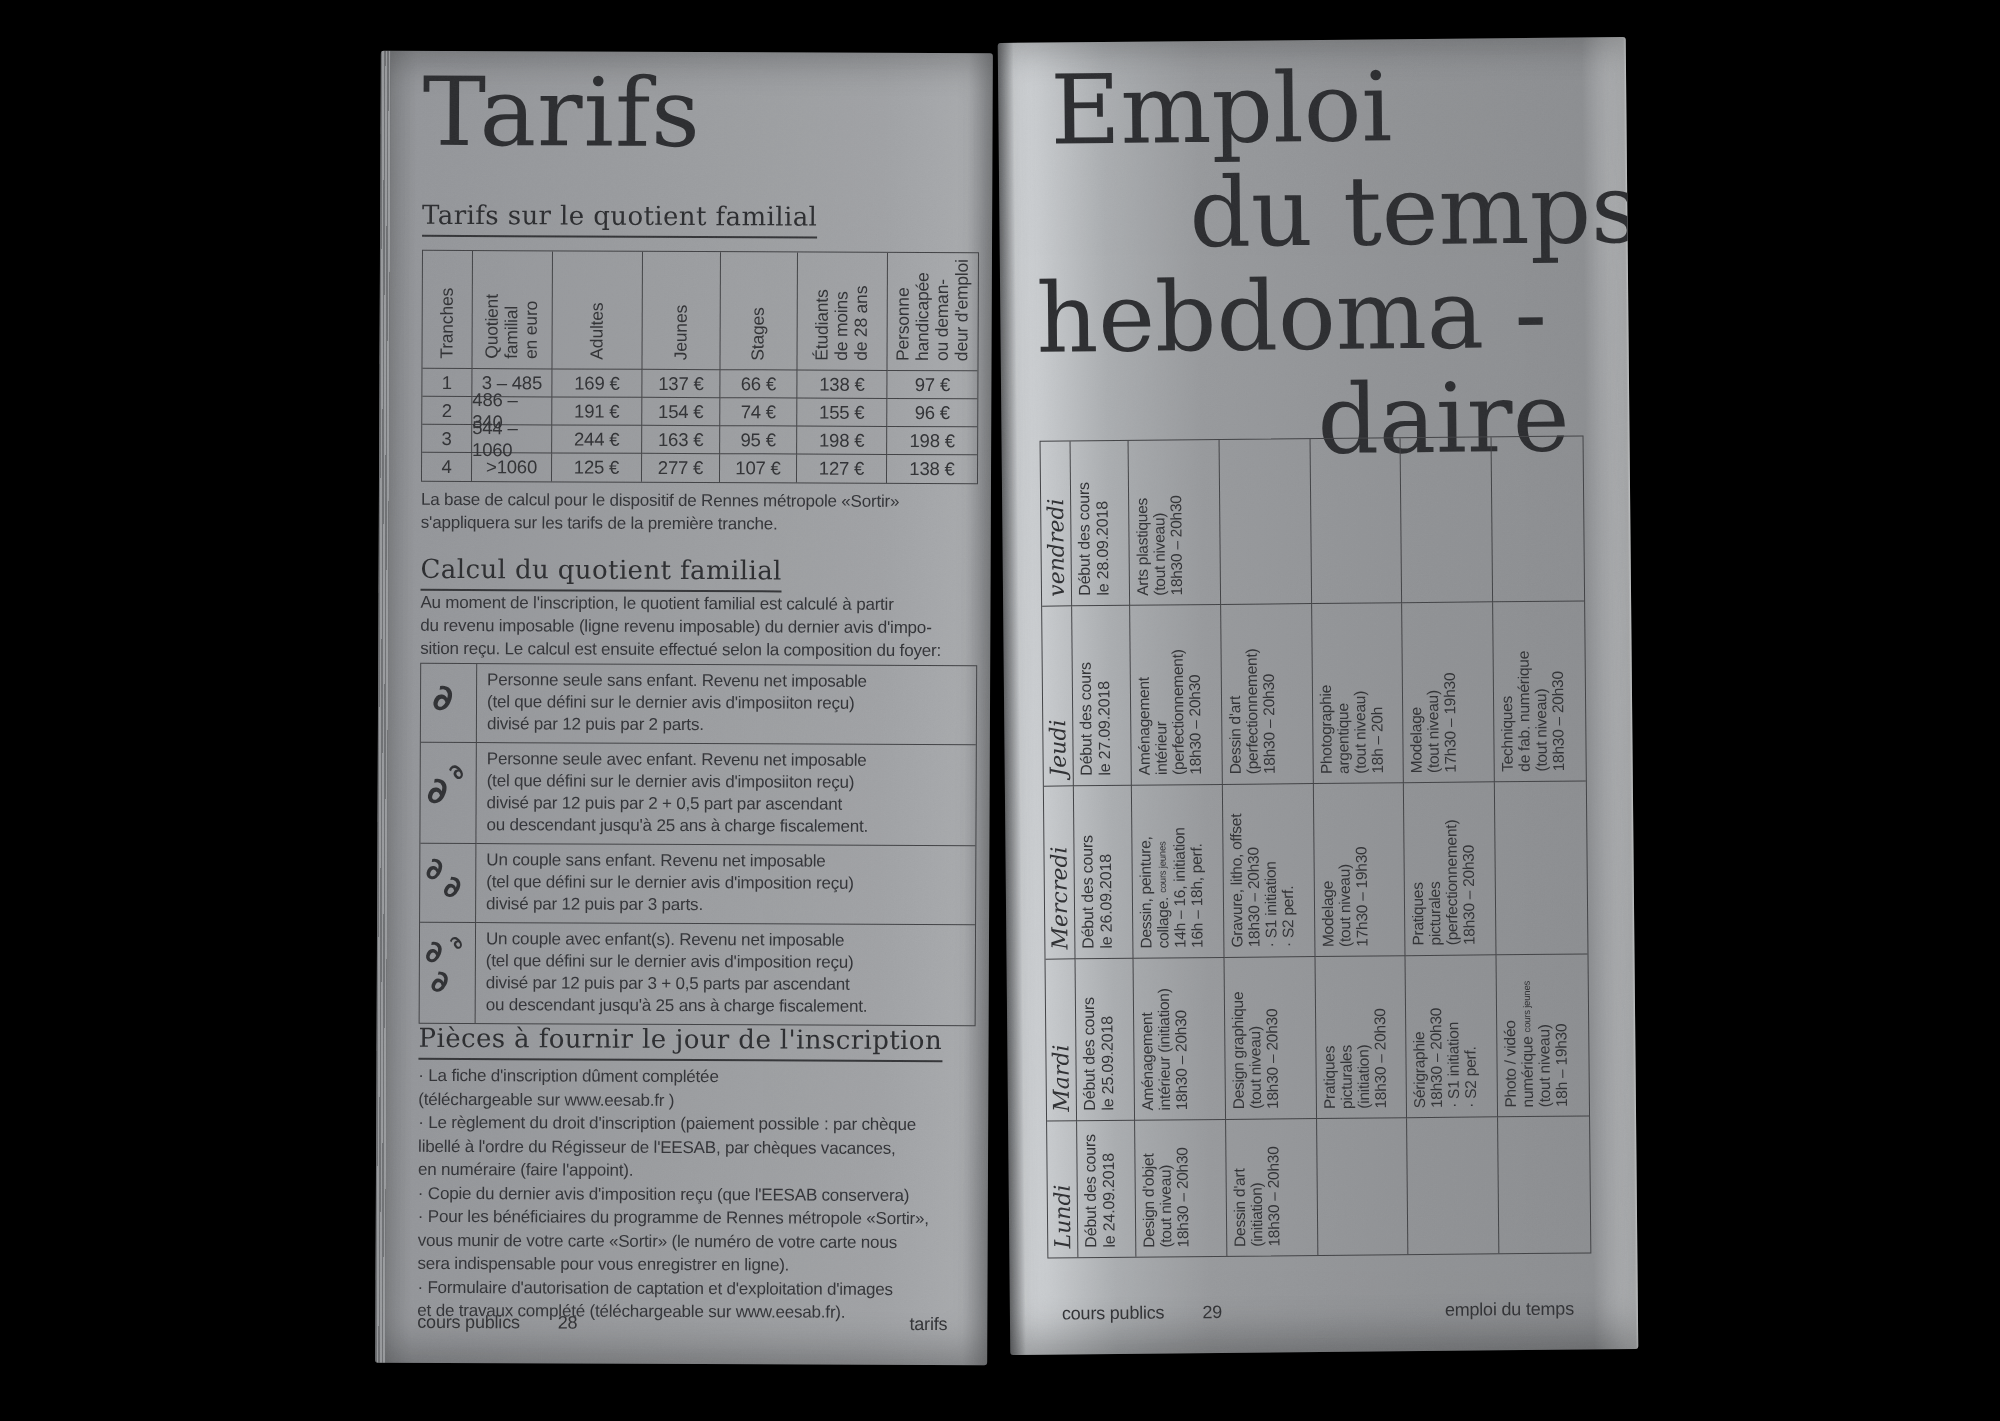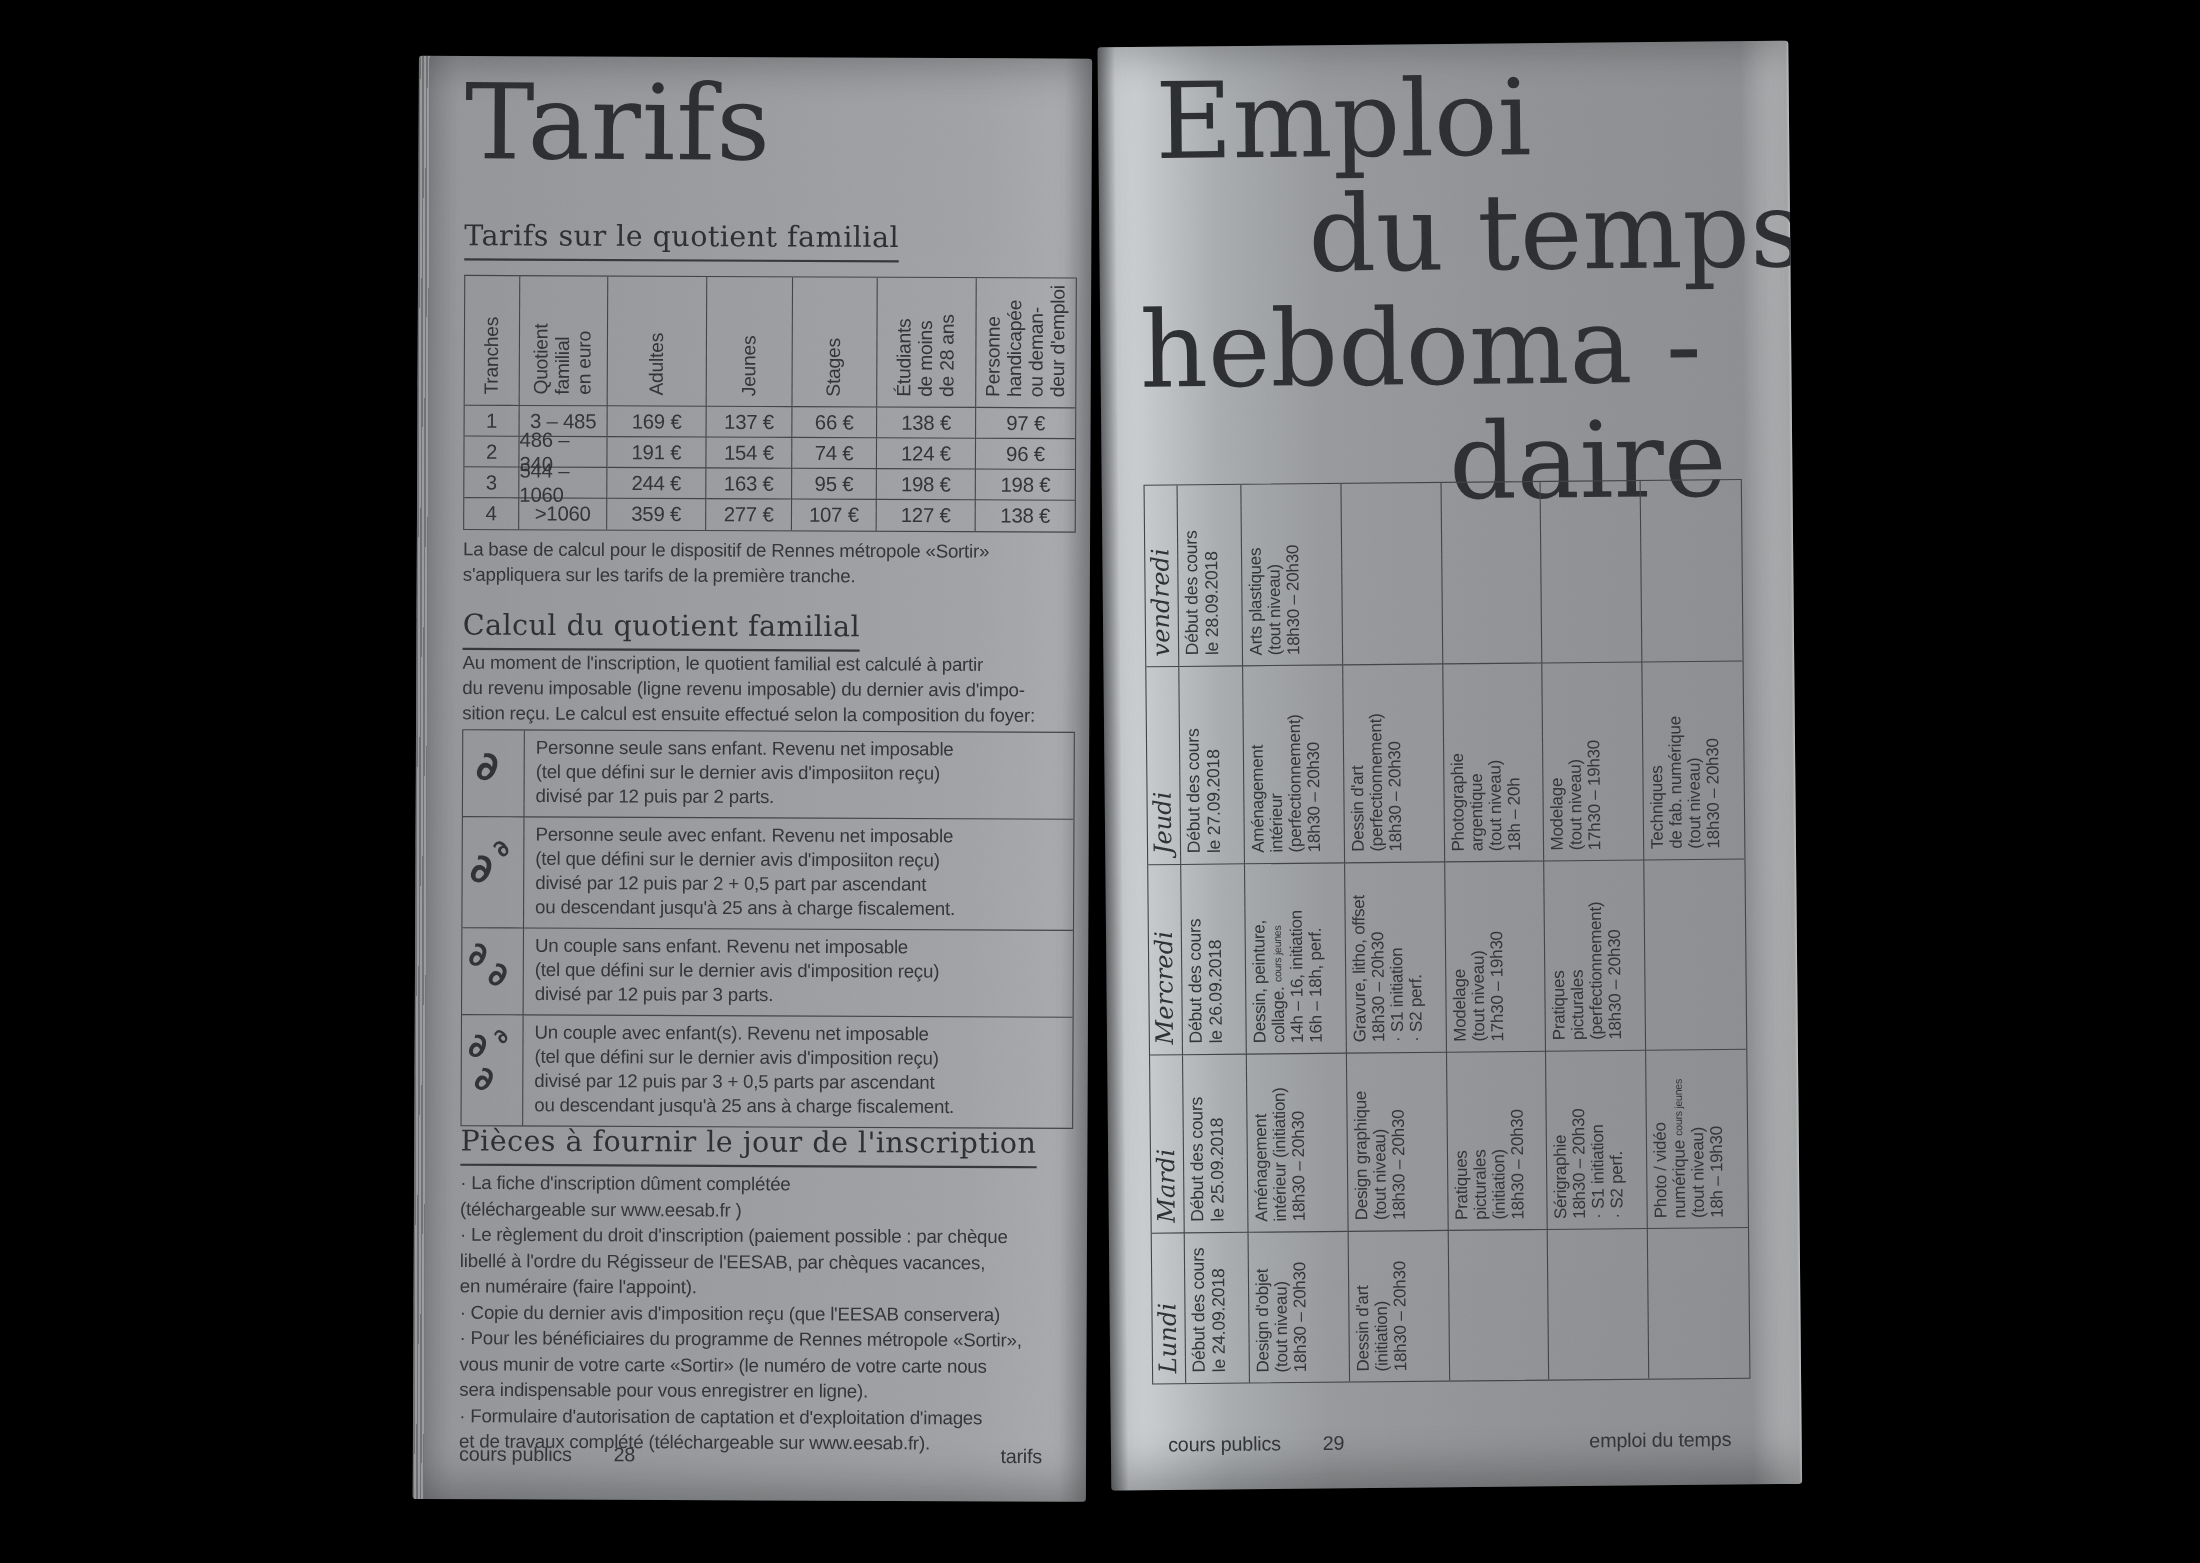--- a/index.html
+++ b/index.html
@@ -222,34 +222,34 @@
       <div>137 €</div>
       <div>66 €</div>
       <div>138 €</div>
       <div>97 €</div>
 
       <div>2</div>
       <div>486 – 340</div>
       <div>191 €</div>
       <div>154 €</div>
       <div>74 €</div>
-      <div>124 €</div>
+      <div>155 €</div>
       <div>96 €</div>
 
       <div>3</div>
       <div>544 – 1060</div>
       <div>244 €</div>
       <div>163 €</div>
       <div>95 €</div>
       <div>198 €</div>
       <div>198 €</div>
 
       <div>4</div>
       <div>&gt;1060</div>
-      <div>359 €</div>
+      <div>125 €</div>
       <div>277 €</div>
       <div>107 €</div>
       <div>127 €</div>
       <div>138 €</div>
     </div>
 
     <div class="lp-note pre">La base de calcul pour le dispositif de Rennes métropole «Sortir»
 s'appliquera sur les tarifs de la première tranche.</div>
 
     <div class="h-rule lp-h2">Calcul du quotient familial</div>

